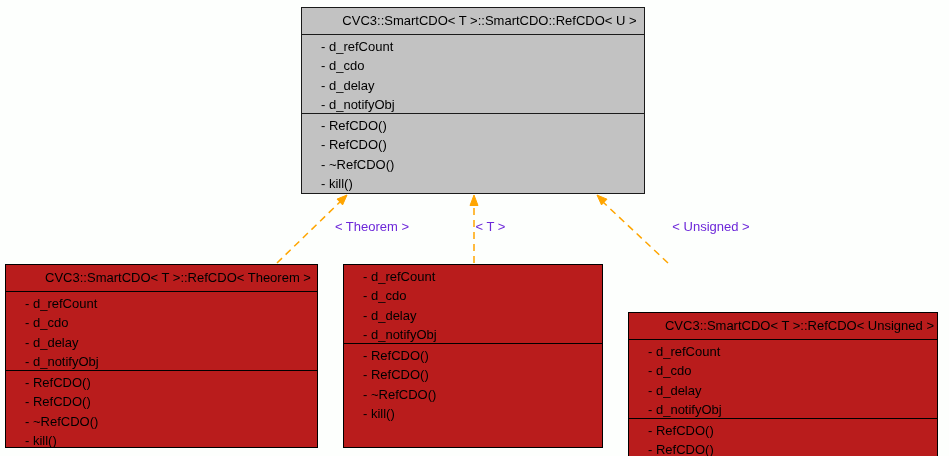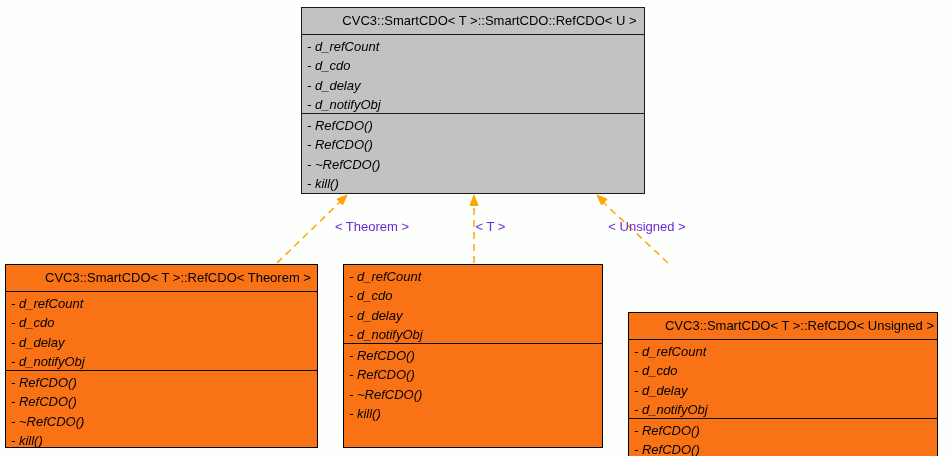--- a/index.html
+++ b/index.html
@@ -22,42 +22,41 @@
     left: 0;
     top: 0;
     width: 949px;
     height: 456px;
     pointer-events: none;
   }
   .class-box {
     position: absolute;
     box-sizing: border-box;
     border: 1px solid #000000;
-    background: #f97316;
+    background: #b91c1c;
   }
   .class-box.highlight {
     background: #c2c2c2;
     border-color: #1a1a1a;
   }
   .box-title {
     height: 26px;
     line-height: 26px;
     text-align: center;
     border-bottom: 1px solid #000000;
     white-space: nowrap;
     overflow: hidden;
     padding-left: 33px;
   }
   .highlight .box-title {
     border-bottom-color: #1a1a1a;
   }
   .box-section {
     box-sizing: border-box;
-    padding: 2px 5px 0 5px;
-    font-style: italic;
+    padding: 2px 5px 0 19px;
   }
   .box-section.attrs {
     height: 79px;
     border-bottom: 1px solid #000000;
   }
   .highlight .box-section.attrs {
     border-bottom-color: #1a1a1a;
   }
   .member {
     line-height: 19.4px;
@@ -88,21 +87,21 @@
       <polygon points="474,195 470,205.5 478,205.5" fill="#ffa500" stroke="#ffa500"></polygon>
     </g>
     <g>
       <path d="M 668 263 L 603 202" stroke="#ffa500" stroke-width="1.5" fill="none" stroke-dasharray="7,5"></path>
       <polygon points="597,195 607,199.2 601.5,204.9" fill="#ffa500" stroke="#ffa500"></polygon>
     </g>
   </svg>
 
   <div class="edge-label" style="left:326px; width:92px;">&lt; Theorem &gt;</div>
   <div class="edge-label" style="left:468px; width:45px;">&lt; T &gt;</div>
-  <div class="edge-label" style="left:598px; width:98px;">&lt; Unsigned &gt;</div>
+  <div class="edge-label" style="left:662px; width:98px;">&lt; Unsigned &gt;</div>
 
   <div class="class-box highlight" style="left:301px; top:7px; width:344px; height:187px;">
     <div class="box-title">CVC3::SmartCDO&lt; T &gt;::SmartCDO::RefCDO&lt; U &gt;</div>
     <div class="box-section attrs">
       <div class="member">- d_refCount</div>
       <div class="member">- d_cdo</div>
       <div class="member">- d_delay</div>
       <div class="member">- d_notifyObj</div>
     </div>
     <div class="box-section methods">

